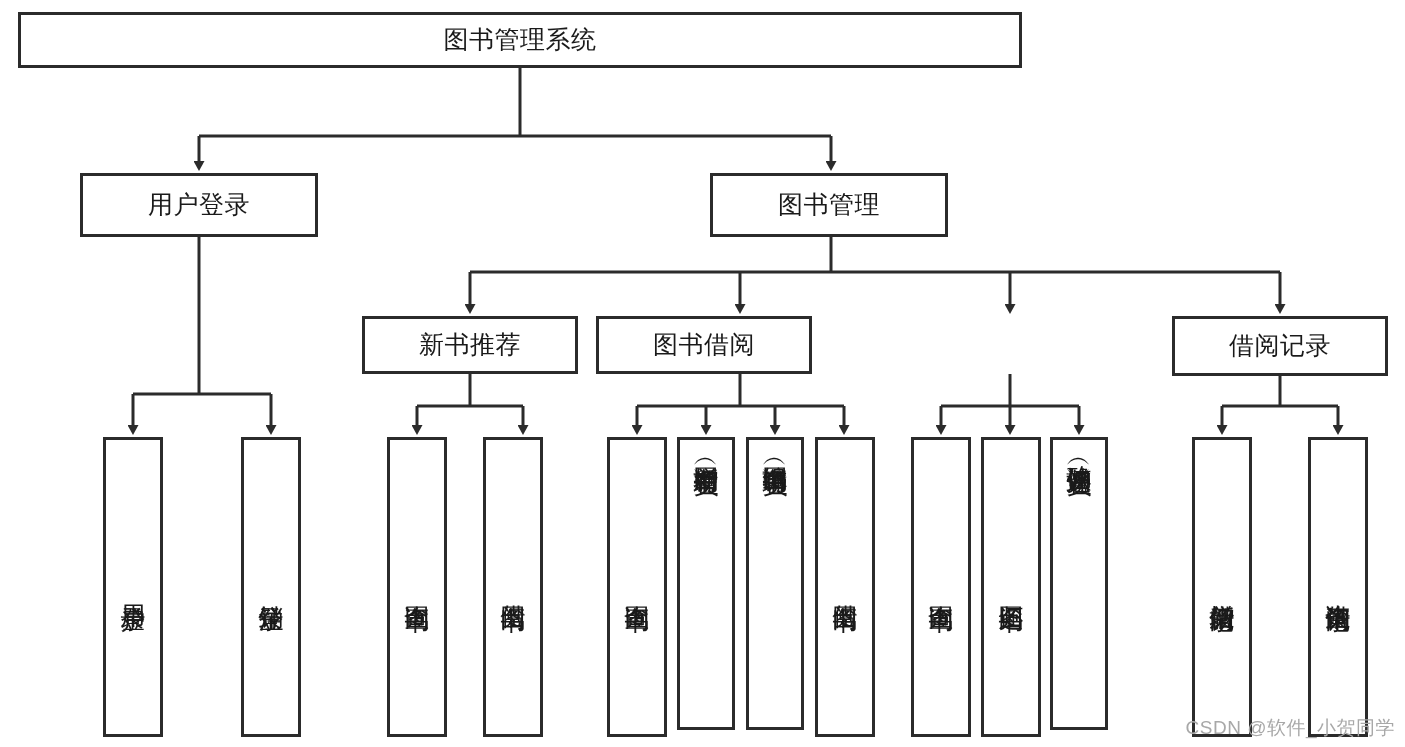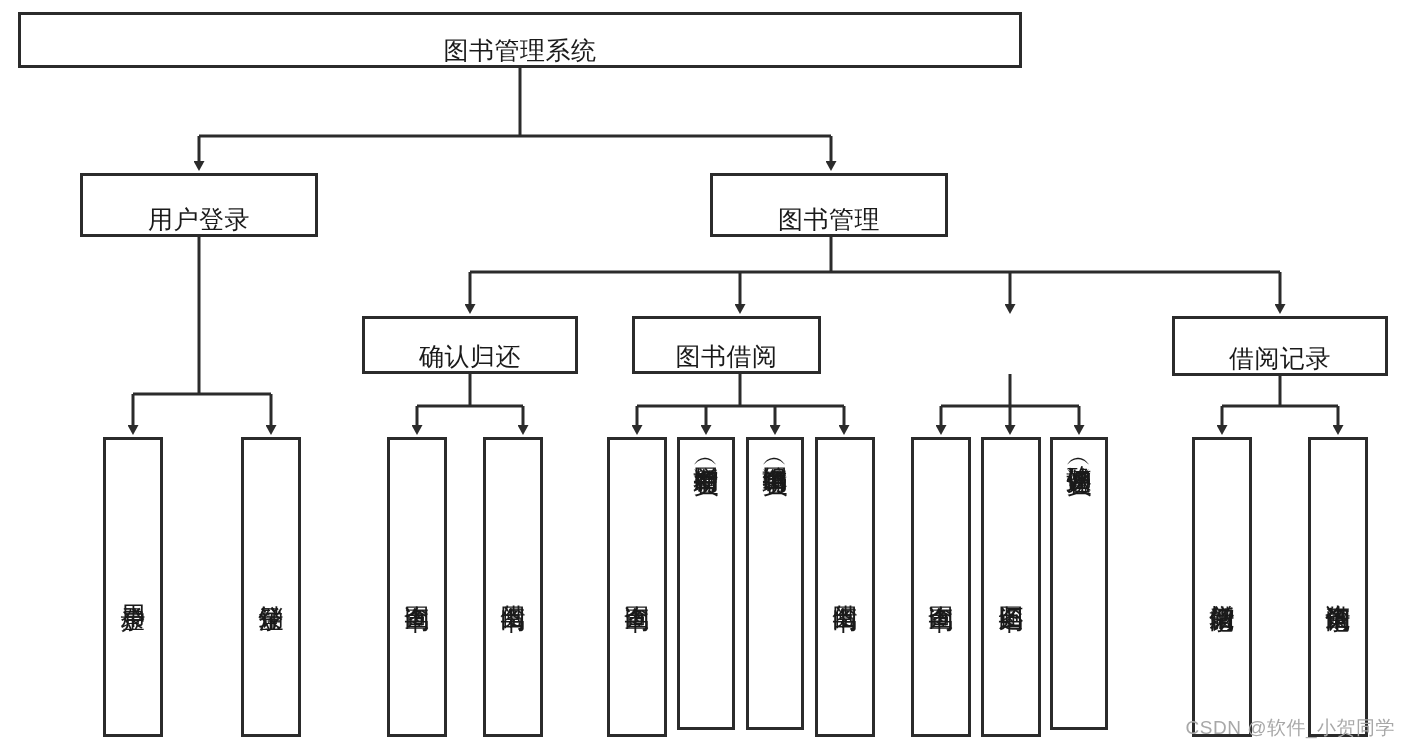--- a/index.html
+++ b/index.html
@@ -22,21 +22,21 @@
     width: 1405px;
     height: 747px;
     pointer-events: none;
   }
   .node {
     position: absolute;
     box-sizing: border-box;
     border: 3px solid #2b2b2b;
     background: #ffffff;
     display: flex;
-    align-items: flex-end;
+    align-items: center;
     justify-content: center;
     color: #1a1a1a;
   }
   .node .label {
     display: block;
     text-align: center;
     line-height: 1.18;
     letter-spacing: 0.5px;
   }
   .node.h .label {
@@ -133,23 +133,23 @@
   </div>
 
   <div class="node h" style="left:80px; top:173px; width:238px; height:64px;">
     <span class="label">用户登录</span>
   </div>
   <div class="node h" style="left:710px; top:173px; width:238px; height:64px;">
     <span class="label">图书管理</span>
   </div>
 
   <div class="node h" style="left:362px; top:316px; width:216px; height:58px;">
-    <span class="label">确认归还</span>
-  </div>
-  <div class="node h" style="left:632px; top:316px; width:189px; height:58px;">
+    <span class="label">新书推荐</span>
+  </div>
+  <div class="node h" style="left:596px; top:316px; width:216px; height:58px;">
     <span class="label">图书借阅</span>
   </div>
   <div class="node h" style="left:1172px; top:316px; width:216px; height:60px;">
     <span class="label">借阅记录</span>
   </div>
 
   <div class="node leaf centered" style="left:103px; top:437px; width:60px; height:300px;">
     <span class="label">用户登录</span>
   </div>
   <div class="node leaf centered" style="left:241px; top:437px; width:60px; height:300px;">

